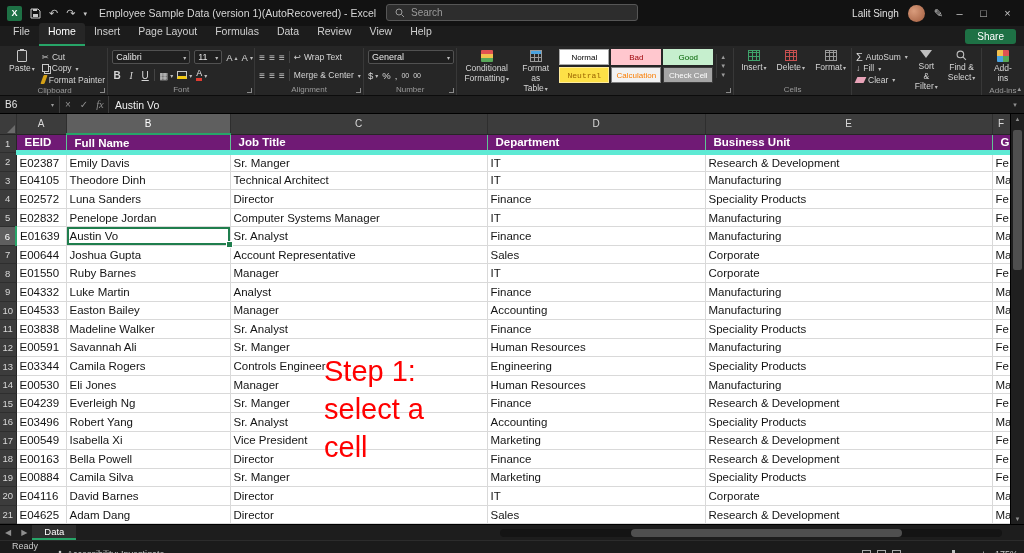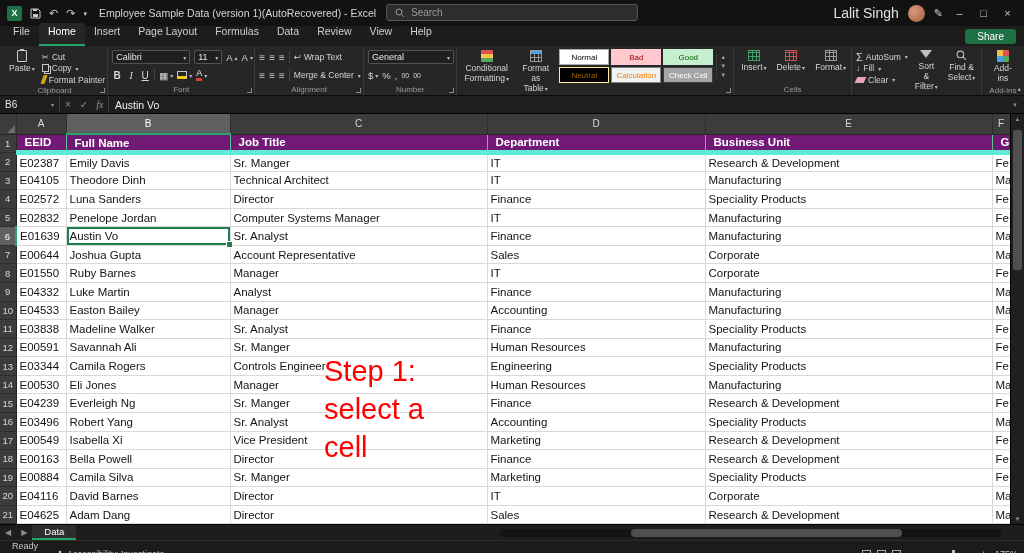--- a/index.html
+++ b/index.html
@@ -7,21 +7,21 @@
   #app{position:relative;width:1024px;height:553px;background:#161616;overflow:hidden;}
 
   
   #titlebar{position:absolute;top:0;left:0;right:0;height:26px;background:#121212;display:flex;align-items:center;}
   .tb-left{display:flex;align-items:center;gap:8px;padding-left:7px;}
   .appicon{width:15px;height:15px;background:#1E7145;color:#fff;font-size:9px;font-weight:bold;display:flex;align-items:center;justify-content:center;border-radius:2px;}
   .tbic{color:#c9c9c9;font-size:11px;line-height:1;display:flex;align-items:center;}
   .tb-title{margin-left:12px;font-size:10.5px;color:#d6d6d6;white-space:nowrap;}
   .searchbox{position:absolute;left:50%;top:4px;transform:translateX(-50%);width:252px;height:17px;background:#2d2d2d;border:1px solid #565656;border-radius:3px;display:flex;align-items:center;gap:6px;padding-left:8px;font-size:10px;color:#9a9a9a;}
   .tb-right{margin-left:auto;display:flex;align-items:center;gap:9px;padding-right:9px;}
-  .uname{font-size:14px;color:#e0e0e0;}
+  .uname{font-size:10px;color:#e0e0e0;}
   .avatar{width:17px;height:17px;border-radius:50%;background:radial-gradient(circle at 35% 35%,#d99c7c,#a15c3e);}
   .winbtn{color:#c9c9c9;font-size:11px;width:15px;text-align:center;}
 
   
   #tabrow{position:absolute;top:26px;left:0;right:0;height:20px;background:#1c1c1c;display:flex;align-items:flex-end;}
   .tabs{display:flex;padding-left:4px;}
   .rtab{font-size:10.5px;color:#cfcfcf;padding:3px 9px 4px;line-height:1;white-space:nowrap;}
   .rtab.active{background:#262626;color:#fff;border-radius:3px 3px 0 0;border-bottom:2px solid #27A568;padding-bottom:8px;}
   .sharebtn{margin-left:auto;margin-right:8px;margin-bottom:2px;background:#1E7145;color:#fff;font-size:10px;padding:2px 12px;border-radius:3px;}
 
@@ -292,21 +292,21 @@
         </div>
         <div class="bigbtn">
           <span class="i-ft"></span>
           <span class="lbl2"><span>Format as</span><br><span>Table</span><span class="dd">▾</span></span>
         </div>
         <div class="chipwrap">
           <div class="chipgrid">
               <div class="chip" style="background: rgb(255, 255, 255); color: rgb(0, 0, 0); border-color: rgb(171, 171, 171);">Normal</div>
               <div class="chip" style="background: rgb(255, 199, 206); color: rgb(156, 0, 6); border-color: rgb(255, 199, 206);">Bad</div>
               <div class="chip" style="background: rgb(198, 239, 206); color: rgb(0, 97, 0); border-color: rgb(198, 239, 206);">Good</div>
-              <div class="chip" style="background: #000000; color: rgb(156, 101, 0); border-color: rgb(255, 235, 156);">Neutral</div>
+              <div class="chip" style="background: #fde047; color: rgb(156, 101, 0); border-color: rgb(255, 235, 156); font-family: Liberation Mono, monospace;">Neutral</div>
               <div class="chip" style="background: rgb(242, 242, 242); color: rgb(250, 125, 0); border-color: rgb(127, 127, 127);">Calculation</div>
               <div class="chip" style="background: rgb(165, 165, 165); color: rgb(255, 255, 255); border-color: rgb(60, 60, 60);">Check Cell</div>
             </div>
           <div class="galscroll">
             <span>▲</span>
             <span>▼</span>
             <span>▼</span>
           </div>
         </div>
       </div>

